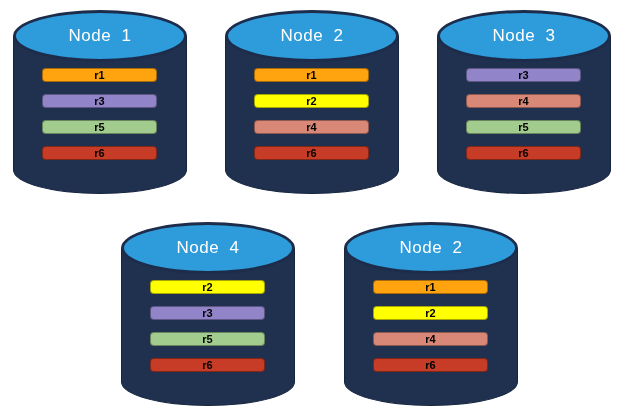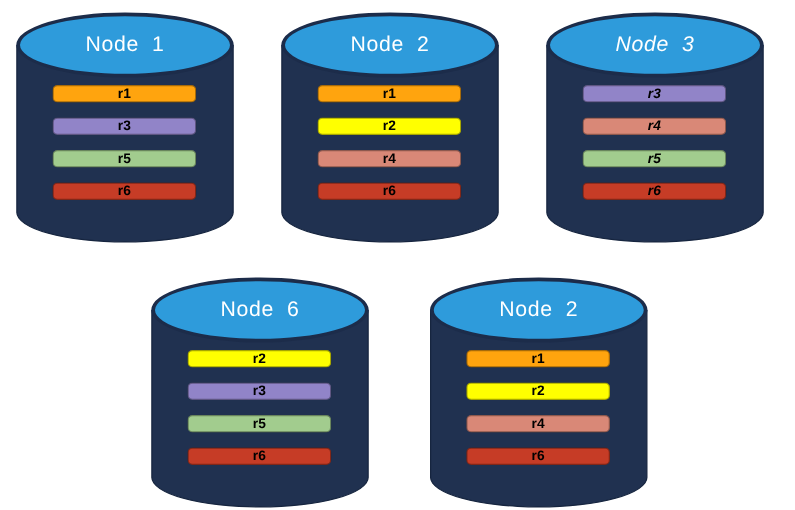--- a/index.html
+++ b/index.html
@@ -15,21 +15,21 @@
     background: #ffffff;
     overflow: hidden;
   }
   .cylinder {
     position: absolute;
     width: 174px;
     height: 184px;
   }
   .node-0 { left: 13px;  top: 10px; }
   .node-1 { left: 225px; top: 10px; }
-  .node-2 { left: 437px; top: 10px; font-style: italic; }
+  .node-2 { left: 437px; top: 10px; }
   .node-3 { left: 121px; top: 222px; }
   .node-4 { left: 344px; top: 222px; }
 
   .cyl-body {
     position: absolute;
     left: 0; right: 0;
     top: 26px; bottom: 0;
     background: #203150;
     border: 1px solid #16253f;
     box-sizing: border-box;
@@ -152,21 +152,21 @@
 
   <div class="bar" style="background: rgb(198, 60, 38);">
     <span class="bar-label">r6</span>
   </div>
 </div>
   </div>
 
   <div class="cylinder node-3">
     <div class="cyl-body"></div>
     <div class="cyl-top">
-      <span class="node-title">Node  6</span>
+      <span class="node-title">Node  4</span>
     </div>
     <div class="bars">
   <div class="bar" style="background: rgb(255, 255, 0);">
     <span class="bar-label">r2</span>
   </div>
 
   <div class="bar" style="background: rgb(145, 132, 200);">
     <span class="bar-label">r3</span>
   </div>
 

